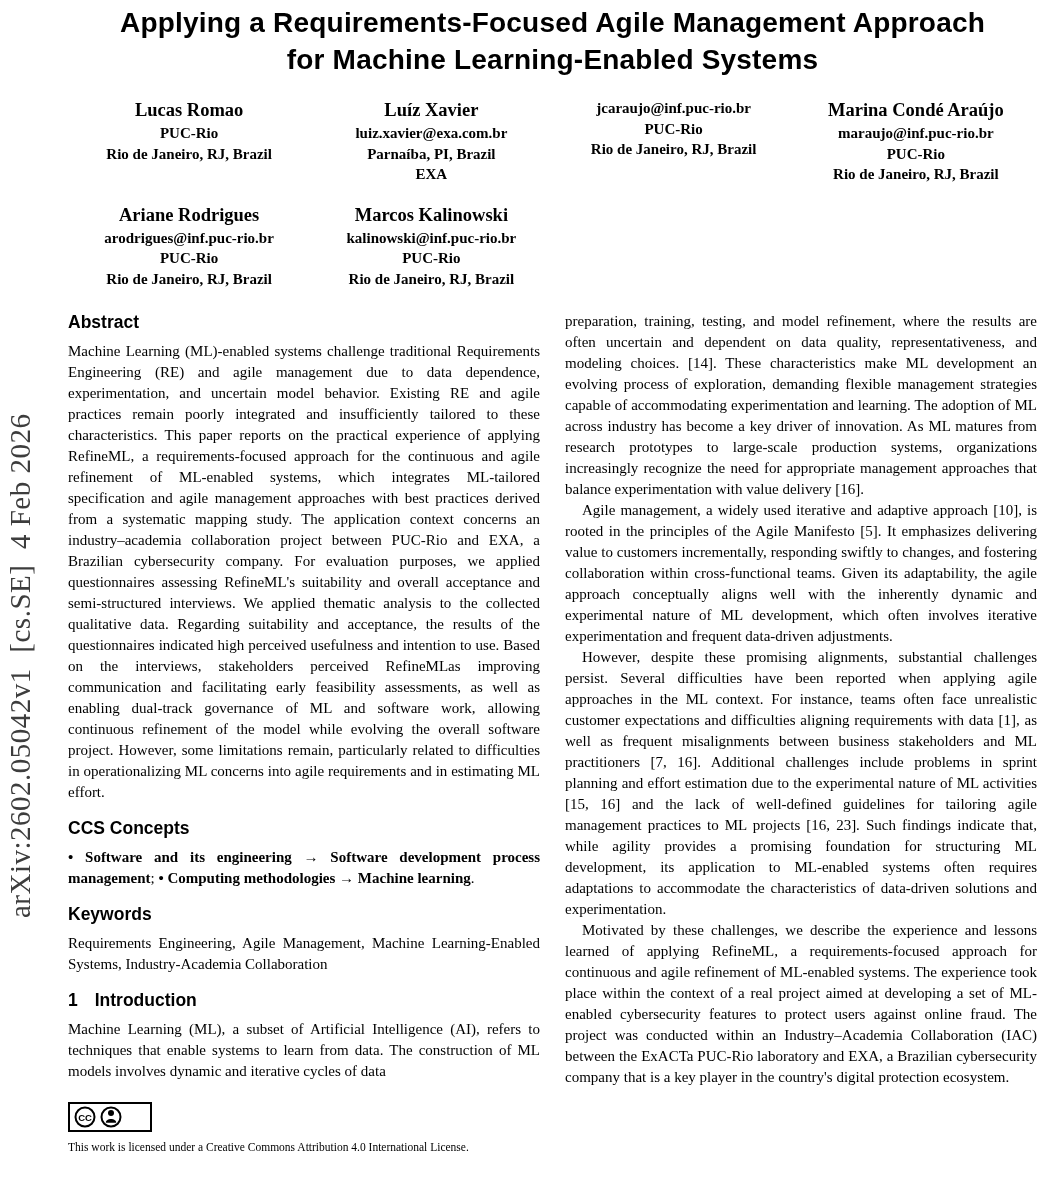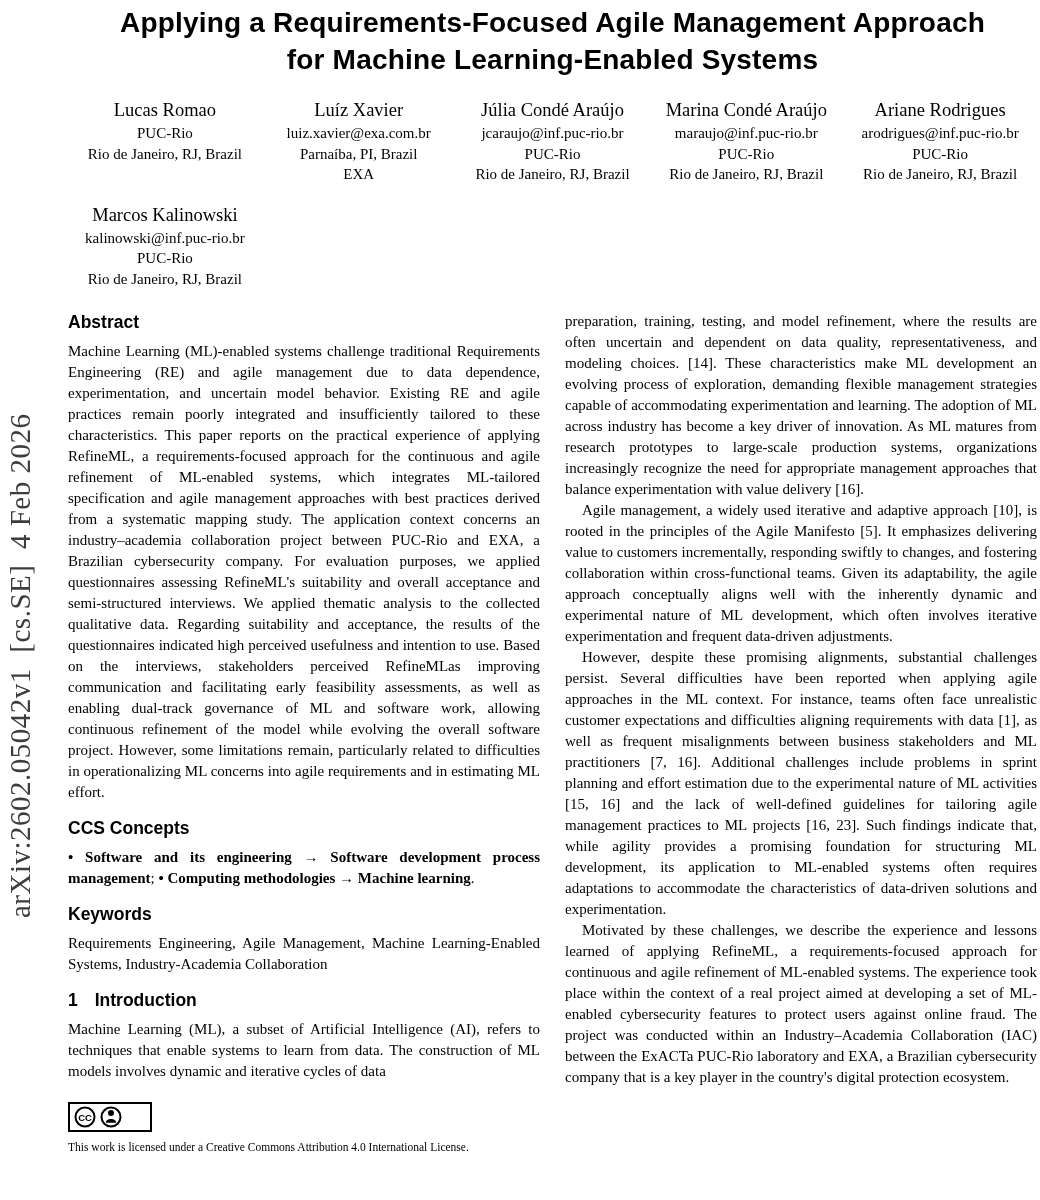--- a/index.html
+++ b/index.html
@@ -36,23 +36,24 @@
     font-family: "Liberation Sans", "DejaVu Sans", sans-serif;
     font-weight: bold;
     font-size: 28px;
     line-height: 37px;
     letter-spacing: 0.2px;
   }
   .title div { white-space: nowrap; }
 
   .authors {
     display: grid;
-    grid-template-columns: 1fr 1fr 1fr 1fr 1fr;
+    grid-template-columns: 1fr 1fr 1fr 1fr;
     row-gap: 18px;
     margin-top: 20px;
+    font-weight: bold;
   }
   .author { text-align: center; }
   .author .name { font-size: 18.5px; line-height: 25px; }
   .author .detail { font-size: 15px; line-height: 20.5px; }
 
   .columns {
     display: flex;
     gap: 25px;
     margin-top: 22px;
     justify-content: center;
@@ -106,21 +107,20 @@
       <div class="detail">PUC-Rio</div>
       <div class="detail">Rio de Janeiro, RJ, Brazil</div>
     </div>
     <div class="author">
       <div class="name">Luíz Xavier</div>
       <div class="detail">luiz.xavier@exa.com.br</div>
       <div class="detail">Parnaíba, PI, Brazil</div>
       <div class="detail">EXA</div>
     </div>
     <div class="author">
-      <div class="name">Júlia Condé Araújo</div>
       <div class="detail">jcaraujo@inf.puc-rio.br</div>
       <div class="detail">PUC-Rio</div>
       <div class="detail">Rio de Janeiro, RJ, Brazil</div>
     </div>
     <div class="author">
       <div class="name">Marina Condé Araújo</div>
       <div class="detail">maraujo@inf.puc-rio.br</div>
       <div class="detail">PUC-Rio</div>
       <div class="detail">Rio de Janeiro, RJ, Brazil</div>
     </div>

